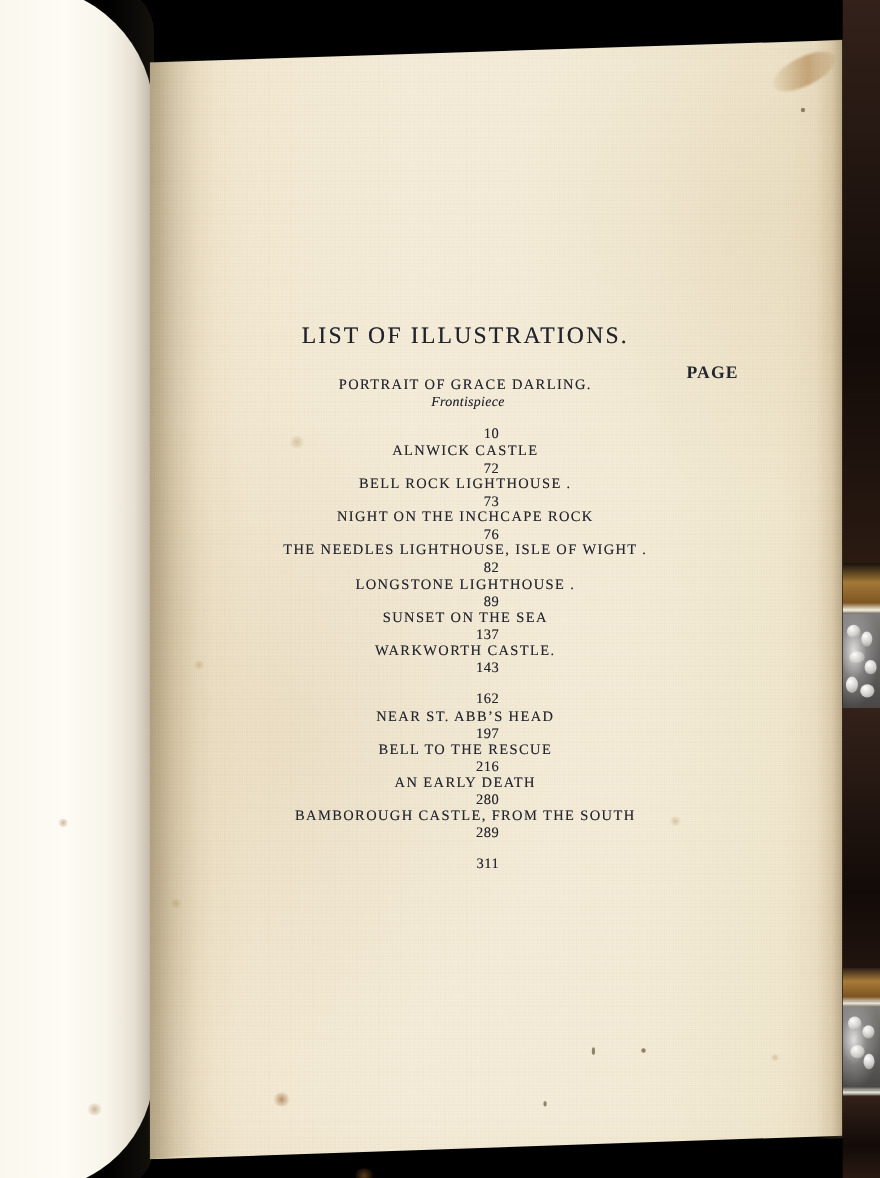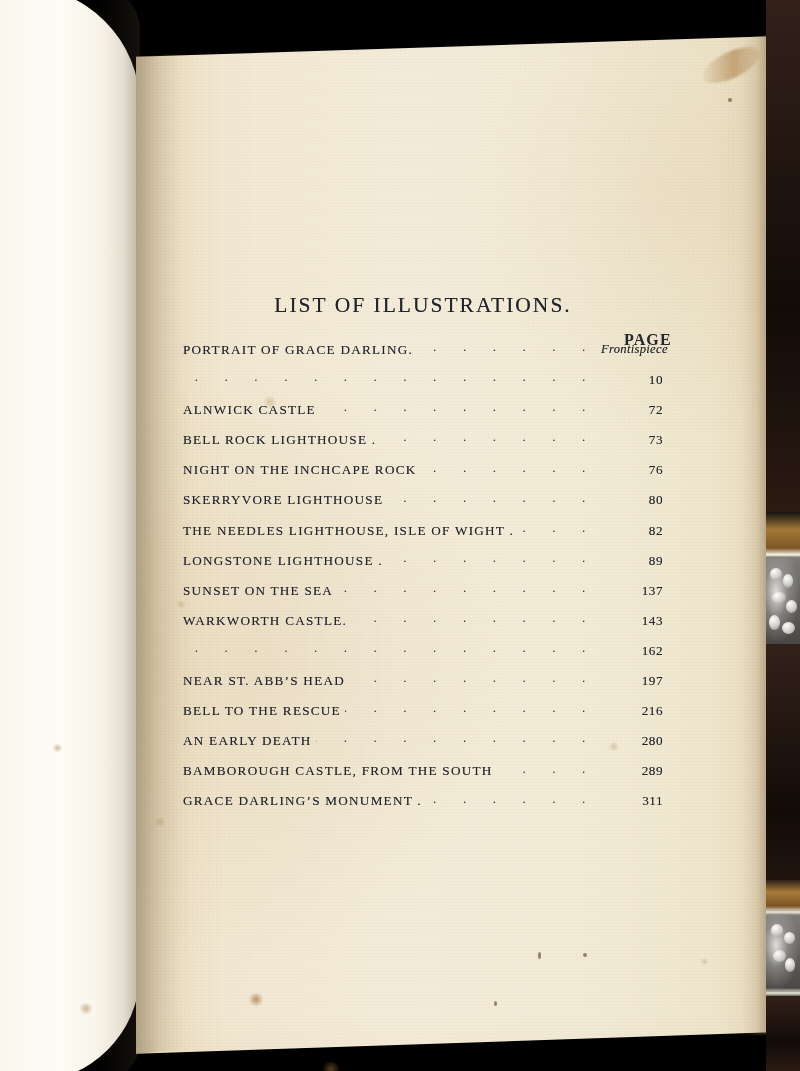--- a/index.html
+++ b/index.html
@@ -201,26 +201,27 @@
 
   #toc {
     position: absolute;
     left: 183px;
     top: 342px;
     width: 480px;
   }
   .toc-row {
     position: relative;
     display: flex;
-    align-items: flex-start;
+    align-items: center;
     height: 30.1px;
     font-size: 13.2px;
     letter-spacing: 1.25px;
     color: #22252e;
     white-space: nowrap;
+    flex-direction: column;
   }
   .toc-label {
     flex: 0 0 auto;
     text-shadow: 0 0 0.5px rgba(34,37,46,0.45);
   }
   .toc-dots {
     flex: 1 1 auto;
     overflow: hidden;
     margin: 0 4px;
     position: relative;
@@ -314,25 +315,20 @@
           <span class="toc-label">BELL ROCK LIGHTHOUSE .</span>
           <span class="toc-dots"></span>
           <span class="toc-page">73</span>
         </div>
         <div class="toc-row">
           <span class="toc-label">NIGHT ON THE INCHCAPE ROCK</span>
           <span class="toc-dots"></span>
           <span class="toc-page">76</span>
         </div>
         <div class="toc-row">
-          <span class="toc-label">SKERRYVORE LIGHTHOUSE</span>
-          <span class="toc-dots"></span>
-          <span class="toc-page">80</span>
-        </div>
-        <div class="toc-row">
           <span class="toc-label">THE NEEDLES LIGHTHOUSE, ISLE OF WIGHT .</span>
           <span class="toc-dots"></span>
           <span class="toc-page">82</span>
         </div>
         <div class="toc-row">
           <span class="toc-label">LONGSTONE LIGHTHOUSE .</span>
           <span class="toc-dots"></span>
           <span class="toc-page">89</span>
         </div>
         <div class="toc-row">
@@ -363,21 +359,20 @@
           <span class="toc-label">AN EARLY DEATH</span>
           <span class="toc-dots"></span>
           <span class="toc-page">280</span>
         </div>
         <div class="toc-row">
           <span class="toc-label">BAMBOROUGH CASTLE, FROM THE SOUTH</span>
           <span class="toc-dots"></span>
           <span class="toc-page">289</span>
         </div>
         <div class="toc-row">
-          <span class="toc-label">GRACE DARLING’S MONUMENT .</span>
           <span class="toc-dots"></span>
           <span class="toc-page">311</span>
         </div>
       </div>
   </div>
 
   <div id="binding">
     <div class="spine-leather" style="top:0px; height:512px;"></div>
     <div class="spine-gold" style="top:512px; height:44px;"></div>
     <div class="spine-high" style="top:548px; height:13px;"></div>

